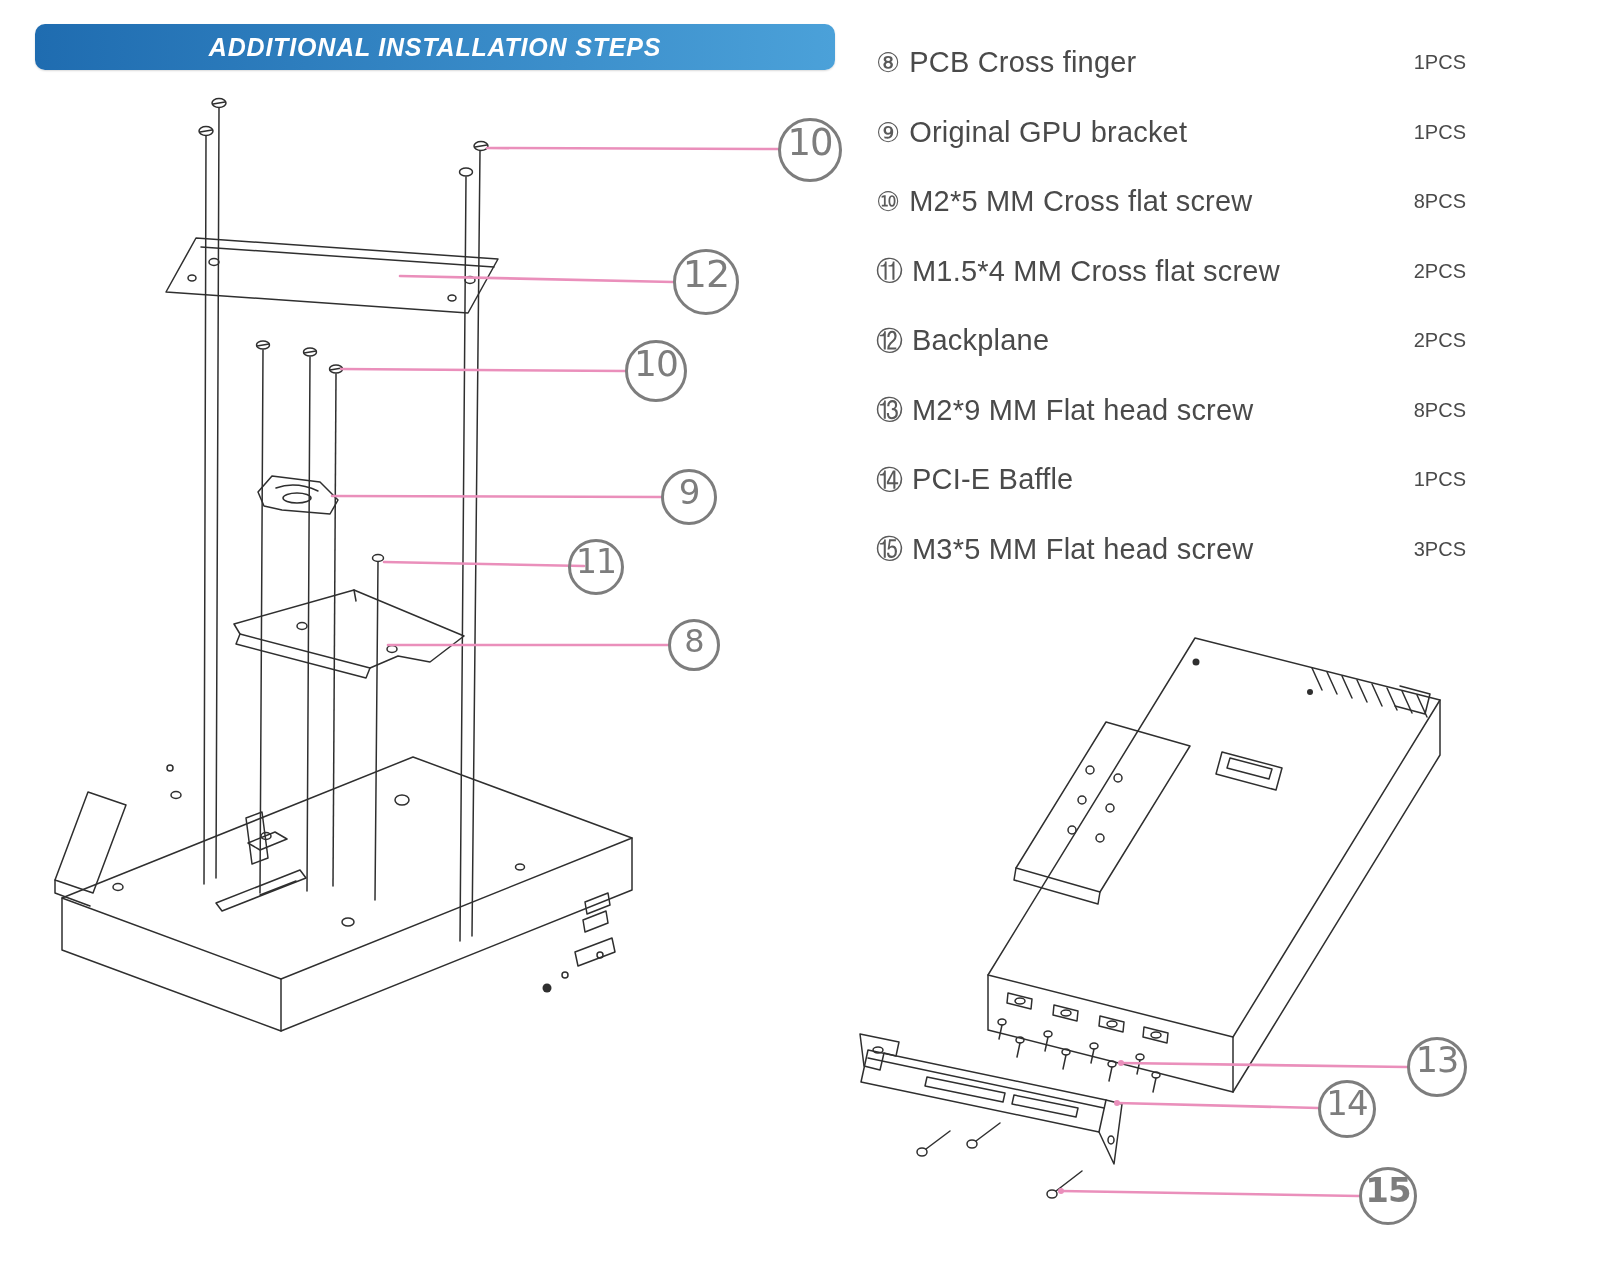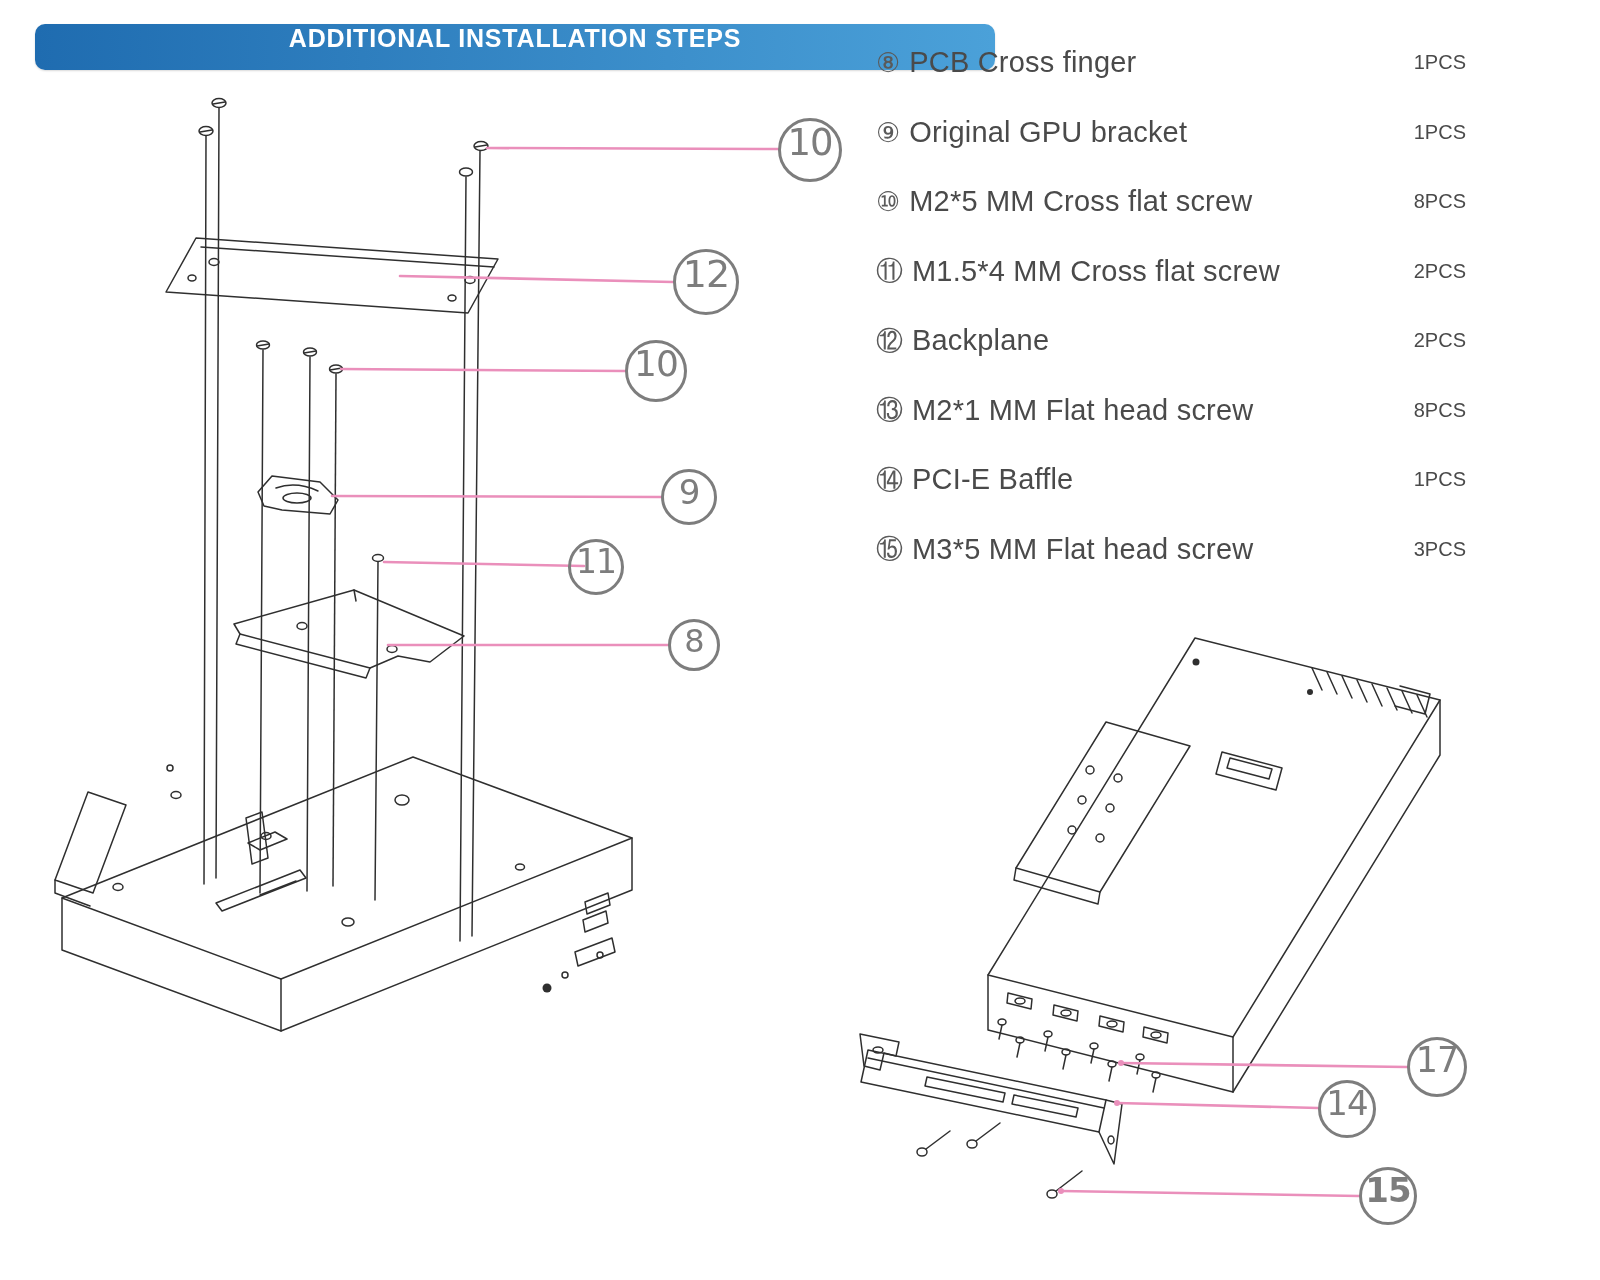--- a/index.html
+++ b/index.html
@@ -2,25 +2,26 @@
 <html style="--banner-start: #1f6cb0; --banner-end: #4ba1d9; --leader: #ea8fbb; --line-art: #2f2f2f; --callout: #7d7d7d; --text: #4a4a4a;"><head>
 <meta charset="utf-8">
 <style>
   * { margin:0; padding:0; box-sizing:border-box; }
   html,body { background:#ffffff; }
   .canvas {
     position:relative; width:1600px; height:1280px; background:#fff;
     font-family:"Liberation Sans", sans-serif; overflow:hidden;
   }
   .banner {
-    position:absolute; left:35px; top:24px; width:960px; height:46px;
+    position:absolute; left:35px; top:24px; width:800px; height:46px;
     border-radius:10px;
     background:linear-gradient(90deg, var(--banner-start,#1f6cb0), var(--banner-end,#4ba1d9));
-    display:flex; align-items:flex-start; justify-content:center;
+    display:flex; align-items:center; justify-content:center;
     box-shadow:0 1px 2px rgba(0,0,0,0.15);
+    font-style:italic;
   }
   .banner-title { color:#ffffff; font-size:25px; font-weight:bold; letter-spacing:0.8px; }
   .parts {
     position:absolute; left:876px; top:28px; width:590px;
   }
   .part-row { display:flex; align-items:center; height:69.5px; color:var(--text,#4a4a4a); }
   .badge {
     font-family:"DejaVu Sans", sans-serif; font-size:27px; margin-right:9px;
     color:#5a5a5a; flex:0 0 auto;
   }
@@ -67,21 +68,21 @@
       <span class="plabel">M1.5*4 MM Cross flat screw</span>
       <span class="pqty">2PCS</span>
     </div>
     <div class="part-row">
       <span class="badge">⑫</span>
       <span class="plabel">Backplane</span>
       <span class="pqty">2PCS</span>
     </div>
     <div class="part-row">
       <span class="badge">⑬</span>
-      <span class="plabel">M2*1 MM Flat head screw</span>
+      <span class="plabel">M2*9 MM Flat head screw</span>
       <span class="pqty">8PCS</span>
     </div>
     <div class="part-row">
       <span class="badge">⑭</span>
       <span class="plabel">PCI-E Baffle</span>
       <span class="pqty">1PCS</span>
     </div>
     <div class="part-row">
       <span class="badge">⑮</span>
       <span class="plabel">M3*5 MM Flat head screw</span>
@@ -305,21 +306,21 @@
   <div class="callout" style="left:661px; top:469px; width:56px; height:56px; font-size:34px;">
     <span>9</span>
   </div>
   <div class="callout" style="left:568px; top:539px; width:56px; height:56px; font-size:33px;">
     <span>11</span>
   </div>
   <div class="callout" style="left:668px; top:619px; width:52px; height:52px; font-size:32px;">
     <span>8</span>
   </div>
   <div class="callout" style="left:1407px; top:1037px; width:60px; height:60px; font-size:35px;">
-    <span>17</span>
+    <span>13</span>
   </div>
   <div class="callout" style="left:1318px; top:1080px; width:58px; height:58px; font-size:34px;">
     <span>14</span>
   </div>
   <div class="callout" style="left:1359px; top:1167px; width:58px; height:58px; font-size:34px;font-weight:bold;">
     <span>15</span>
   </div>
 
 </div>
 

